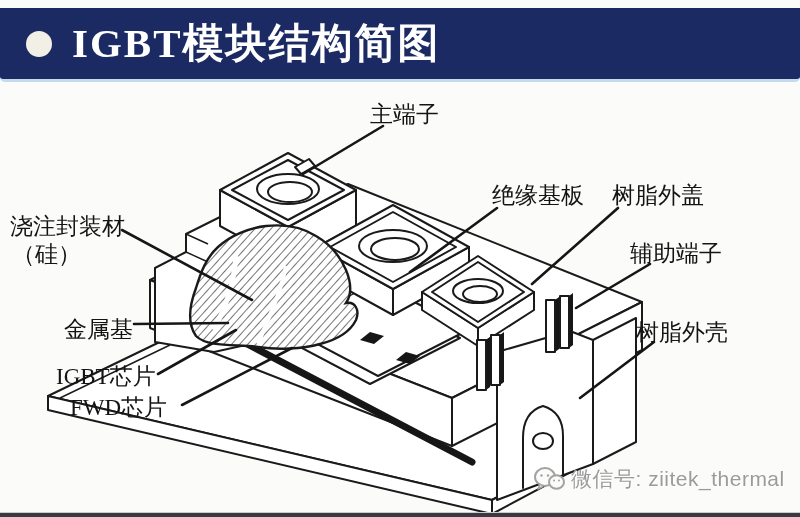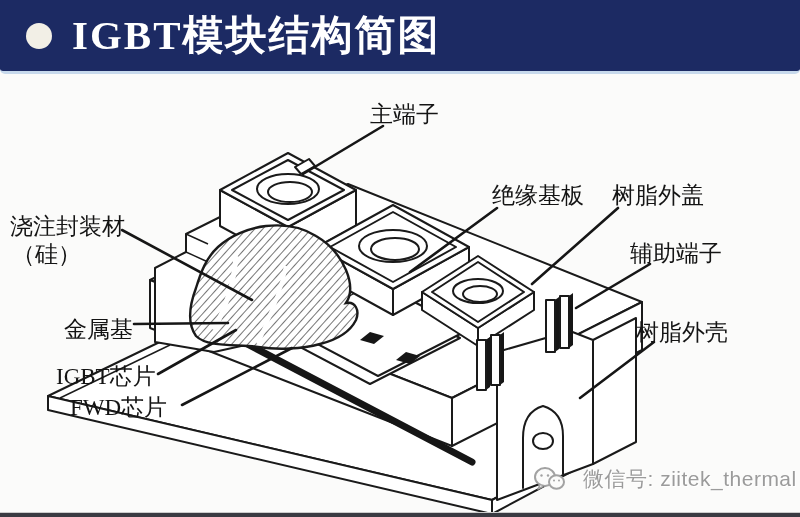--- a/index.html
+++ b/index.html
@@ -5,21 +5,21 @@
   html,body{margin:0;padding:0;}
   .slide{
     position:relative;
     width:800px;height:517px;
     background:#fbfbfa;
     overflow:hidden;
     font-family:"Liberation Serif","DejaVu Serif",serif;
   }
   
   .title-bar{
-    position:absolute;left:0;top:0;width:800px;height:74px;
+    position:absolute;left:0;top:8px;width:800px;height:74px;
     background:#1c2a63;
     border-bottom:3px solid #c7d9ec;
     border-radius:0 0 5px 5px;
     display:flex;align-items:center;
     box-sizing:border-box;
     text-align:center;
   }
   .title-bullet{
     width:26px;height:26px;border-radius:50%;
     background:#f2efe6;
@@ -36,21 +36,21 @@
   .diagram-svg{position:absolute;left:0;top:0;}
   .ink{fill:#ffffff;stroke:#1a1a1a;stroke-width:2;stroke-linejoin:round;stroke-linecap:round;}
   .ln{fill:none;stroke:#1a1a1a;stroke-width:2;stroke-linejoin:round;stroke-linecap:round;}
   .thin{fill:none;stroke:#1a1a1a;stroke-width:1.4;}
   .dark{fill:#161616;stroke:none;}
   .leader{fill:none;stroke:#161616;stroke-width:2.6;stroke-linecap:round;}
   .lbl{font-family:"Liberation Serif","DejaVu Serif",serif;font-size:23px;fill:#141414;}
   
   .watermark{
     position:absolute;left:533px;top:465px;
-    display:flex;align-items:center;gap:18px;
+    display:flex;align-items:center;gap:6px;
     color:#9b9b9b;
     font-family:"Liberation Sans","DejaVu Sans",sans-serif;
     font-size:21px;letter-spacing:.5px;
     text-shadow:1px 1px 0 #ffffff;
     white-space:nowrap;
   }
   
   .bottom-hairline{position:absolute;left:0;bottom:4px;width:800px;height:1px;background:#cccccc;}
   .bottom-rule{position:absolute;left:0;bottom:0;width:800px;height:4px;background:#3a3a42;}
 </style>

